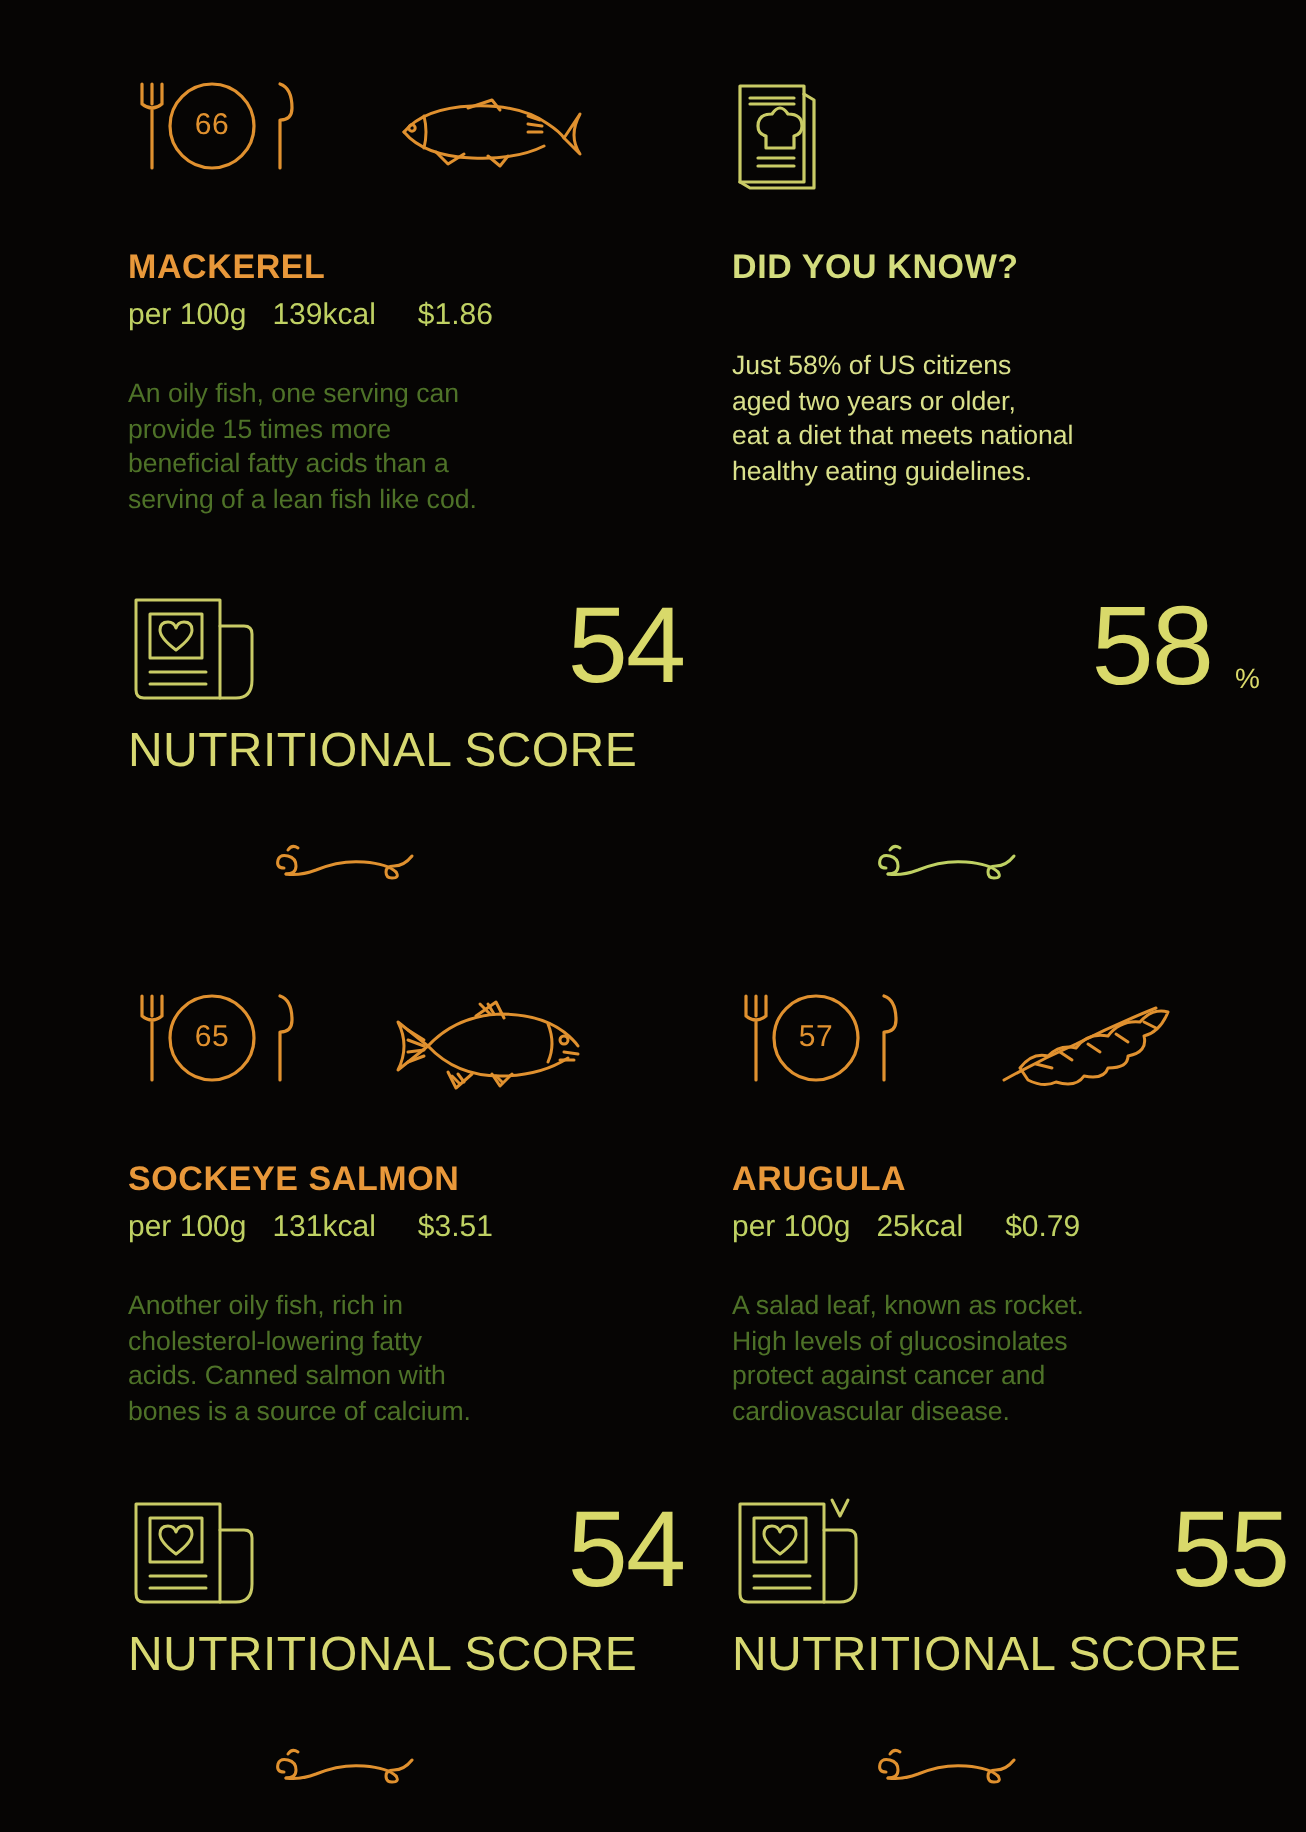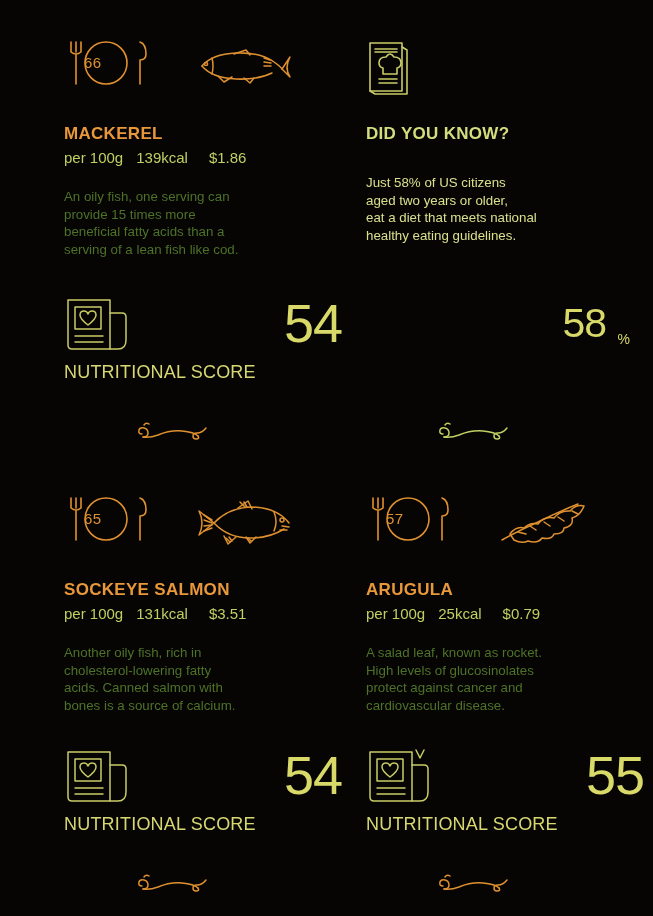--- a/index.html
+++ b/index.html
@@ -40,20 +40,21 @@
   .food-icon  { position: absolute; left: 130px; top: 4px; }
   .book-icon  { position: absolute; left: 0; top: 0; }
 
   .plate-num {
     position: absolute;
     left: 20px;
     top: 0;
     width: 44px;
     height: 44px;
     line-height: 45px;
+    text-align: center;
     font-size: 15px;
     color: #e0912f;
     letter-spacing: .3px;
   }
 
   
   .food-title {
     margin-top: 22px;
     font-size: 17px;
     font-weight: bold;
@@ -104,39 +105,39 @@
     top: 4px;
     font-size: 54px;
     line-height: 46px;
     color: #d9d96a;
     letter-spacing: -1px;
   }
   .score-label {
     position: absolute;
     left: 0;
     top: 66px;
-    font-size: 18px;
+    font-size: 24px;
     color: #d7d871;
     letter-spacing: .2px;
     white-space: nowrap;
   }
 
   
   .bigstat {
     position: absolute;
     left: 366px;
     top: 300px;
     width: 300px;
     height: 70px;
   }
   .bigstat .num {
     position: absolute;
     right: 60px;
     top: 0;
-    font-size: 41px;
+    font-size: 56px;
     line-height: 46px;
     color: #d9d96a;
     letter-spacing: -1px;
   }
   .bigstat .pct {
     position: absolute;
     right: 36px;
     top: 31px;
     font-size: 14px;
     color: #d9d96a;

